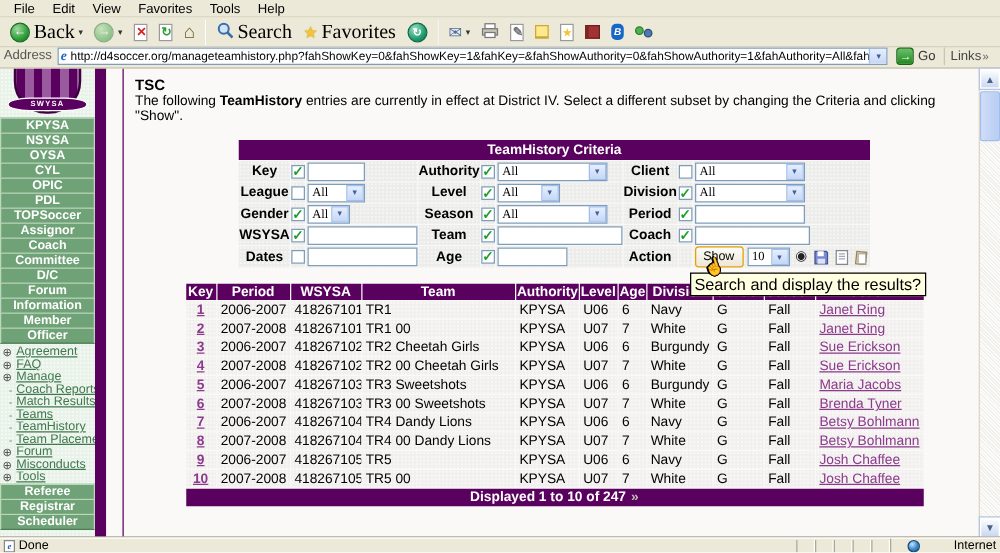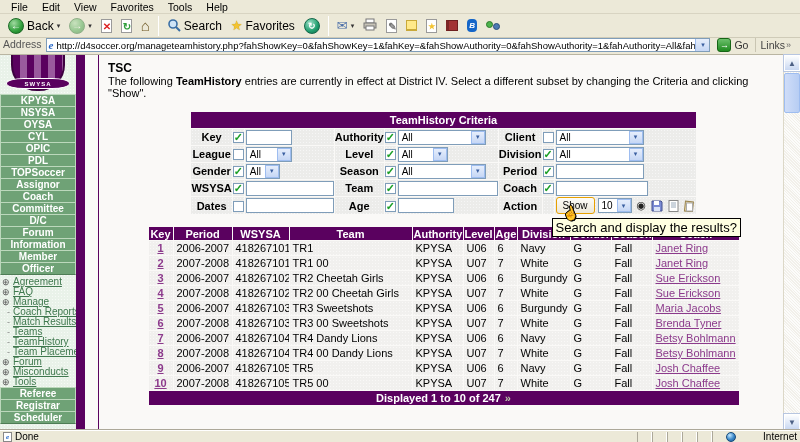--- a/index.html
+++ b/index.html
@@ -9,21 +9,21 @@
 
   
   .menubar { position:absolute; top:0; left:0; right:0; height:14px; background:var(--chrome);
              border-bottom:1px solid #d8d4c2; display:flex; align-items:center; padding-left:4px; }
   .menubar ul { list-style:none; display:flex; }
   .menubar li { padding:0 7px; font-size:10.5px; cursor:default; }
 
   .toolbar { position:absolute; top:14px; left:0; right:0; height:24px; background:var(--chrome);
              border-bottom:1px solid #cfcbb8; display:flex; align-items:center; padding-left:4px; gap:1px; }
   .tb-btn { display:flex; align-items:center; gap:3px; padding:0 4px; height:22px; border-radius:2px; }
-  .tb-label { font-size:12px; }
+  .tb-label { font-size:16px;font-family:Liberation Serif, serif; }
   .caret { font-size:7px; color:#333; }
   .orb { width:16px; height:16px; border-radius:50%; display:flex; align-items:center; justify-content:center;
          color:#fff; font-size:10px; font-weight:bold;
          background:radial-gradient(circle at 35% 30%, #9fd99f, #2f9e3a 60%, #186b22); border:1px solid #1c6b26; }
   .orb.dim { opacity:.45; }
   .orb.teal { background:radial-gradient(circle at 35% 30%, #9fe0c8, #1f9e6e 60%, #13684a); border-color:#13684a; font-size:9px; }
   .pg { position:relative; width:11px; height:14px; background:#fff; border:1px solid #9a9a9a; }
   .pg .ovr { position:absolute; left:1px; top:0px; font-size:10px; font-weight:bold; line-height:13px; }
   .ovr.red { color:#d22; } .ovr.grn { color:#2f9e3a; }
   .glyph-home { font-size:15px; color:#6b5520; line-height:16px; }
@@ -91,21 +91,21 @@
                   background-image:radial-gradient(rgba(255,255,255,.55) 25%, transparent 26%); background-size:3px 3px; }
   td.crit-title { background:var(--purple) !important; background-image:none !important; color:#fff; font-weight:bold;
                   text-align:center; font-size:11px; height:13px; }
   td.cl { background-color:#e2e1df; font-weight:bold; text-align:center; font-size:11px; width:48px; }
   td.ccb { width:16px; text-align:center; }
   td.cc { padding-left:1px; }
   .xp-cb { display:inline-block; width:11px; height:11px; background:#fff; border:1px solid #7f9db9; position:relative; vertical-align:middle; cursor:pointer; }
   .xp-cb[data-checked="true"]::after { content:"✓"; position:absolute; left:0px; top:-2px; color:#1ca028; font-size:11px; font-weight:bold; }
   .xp-input { height:15px; border:1px solid #7f9db9; font-size:10px; padding:0 2px; background:#fff; font-family:"Liberation Sans",sans-serif; }
   .xp-select { display:inline-flex; align-items:center; height:15px; background:#fff; border:1px solid #7f9db9; font-size:10px; vertical-align:middle; cursor:default; }
-  .sel-text { padding:0 3px; flex:1; overflow:hidden; white-space:nowrap; }
+  .sel-text { padding:0 3px; flex:1; overflow:hidden; white-space:nowrap;font-family:Liberation Serif, serif; }
   .sel-btn { width:14px; height:13px; margin-left:auto; background:linear-gradient(#e6eefc,#c6d7f5); border:1px solid #9ebdf0;
              color:#3a5fa0; font-size:7px; display:flex; align-items:center; justify-content:center; }
   .w34{width:34px}.w46{width:46px}.w50{width:50px}.w56{width:56px}.w88{width:88px}.w92{width:92px}.w100{width:100px}
   .action-cluster { display:flex; align-items:center; gap:3px; position:relative; }
   .show-wrap { position:relative; }
   .show-btn { height:17px; padding:0 6px; font-size:10px; background:linear-gradient(#fdfcf8,#ece7d8); color:#000;
               border:1px solid #e7a000; border-radius:3px; font-family:"Liberation Sans",sans-serif; cursor:pointer; }
   .hand-cursor { position:absolute; left:7px; top:9px; font-size:13px; color:#fff;
                  text-shadow:1px 0 #000,-1px 0 #000,0 1px #000,0 -1px #000; transform:rotate(-18deg); z-index:6; }
   .tooltip { position:absolute; left:-4px; top:21px; z-index:5; background:var(--tooltip-bg); border:1px solid #000;

